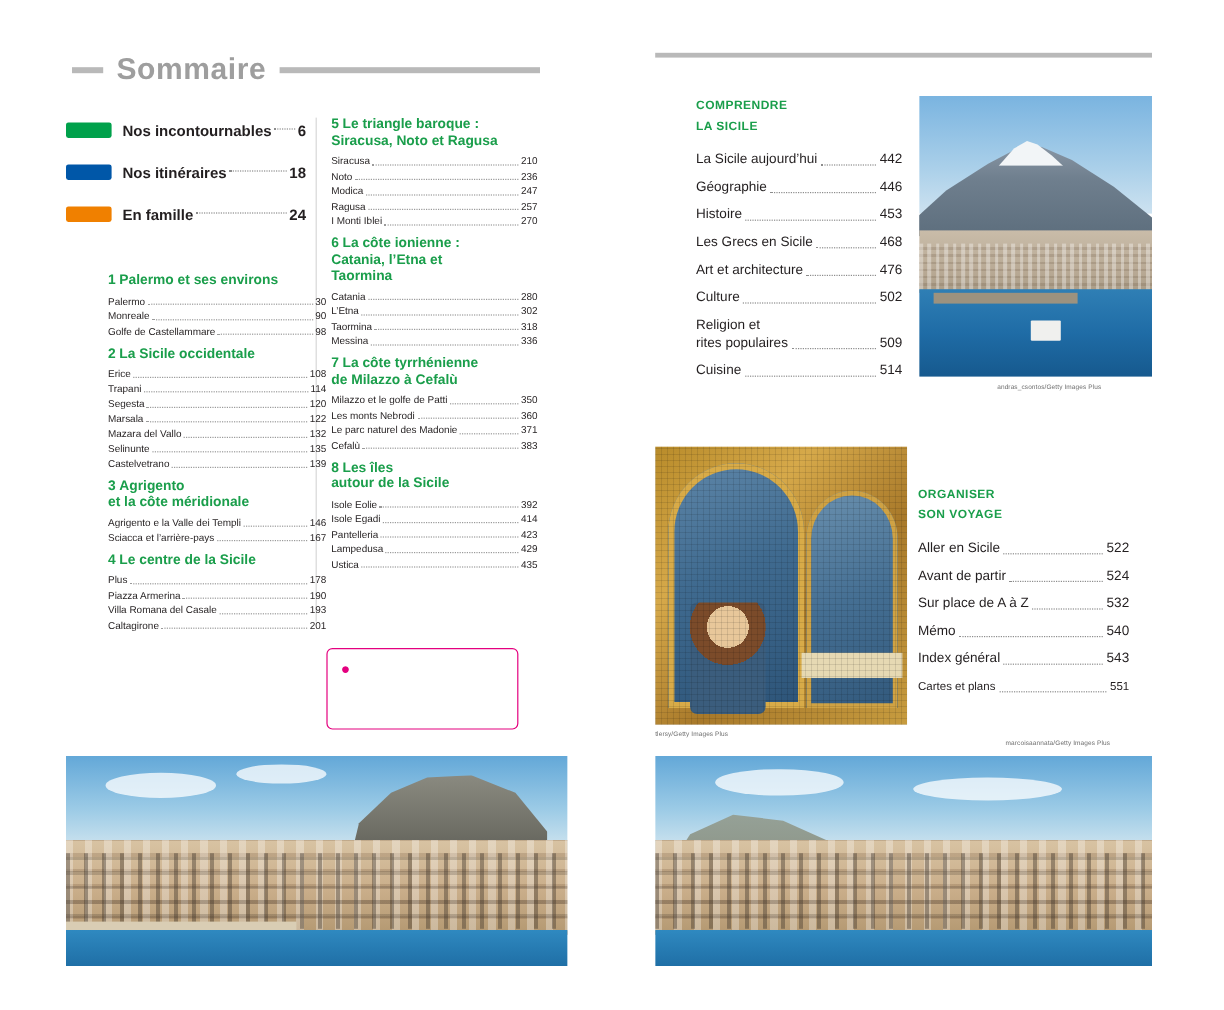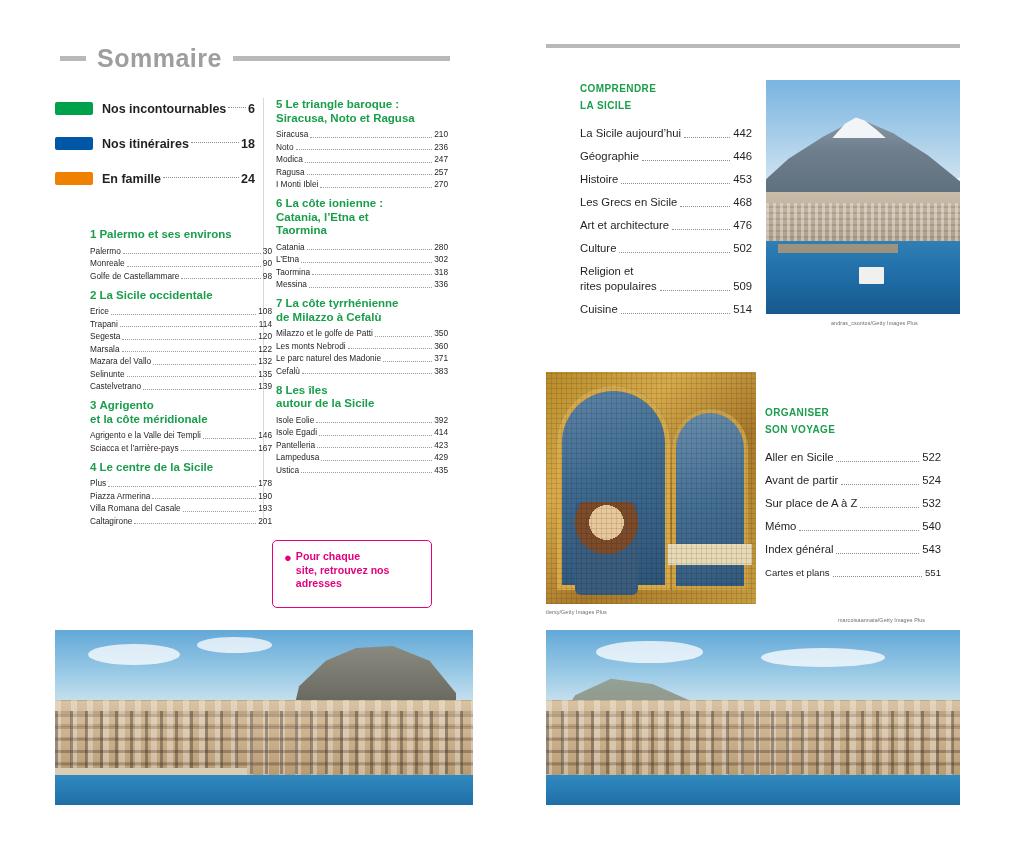--- a/index.html
+++ b/index.html
@@ -599,23 +599,20 @@
         <span class="entry-label">Ustica</span>
         <span class="entry-dots"></span>
         <span class="entry-page">435</span>
       </div>
     </div>
   </div>
 
   <div class="pink-box">
     <div class="pink-box-inner">
       <span class="pin-icon">●</span>
-      <span class="pink-text" style="white-space:pre-line">Pour chaque
-site, retrouvez nos
-adresses</span>
     </div>
   </div>
 
   <div class="photo photo-cefalu1">
     <div class="cf-sky"></div>
     <div class="cf-cloud" style="left:8%;top:8%;width:22%;height:12%"></div>
     <div class="cf-cloud" style="left:34%;top:4%;width:18%;height:9%"></div>
     <div class="cf-rock"></div>
     <div class="cf-town"></div>
     <div class="cf-windows"></div>

